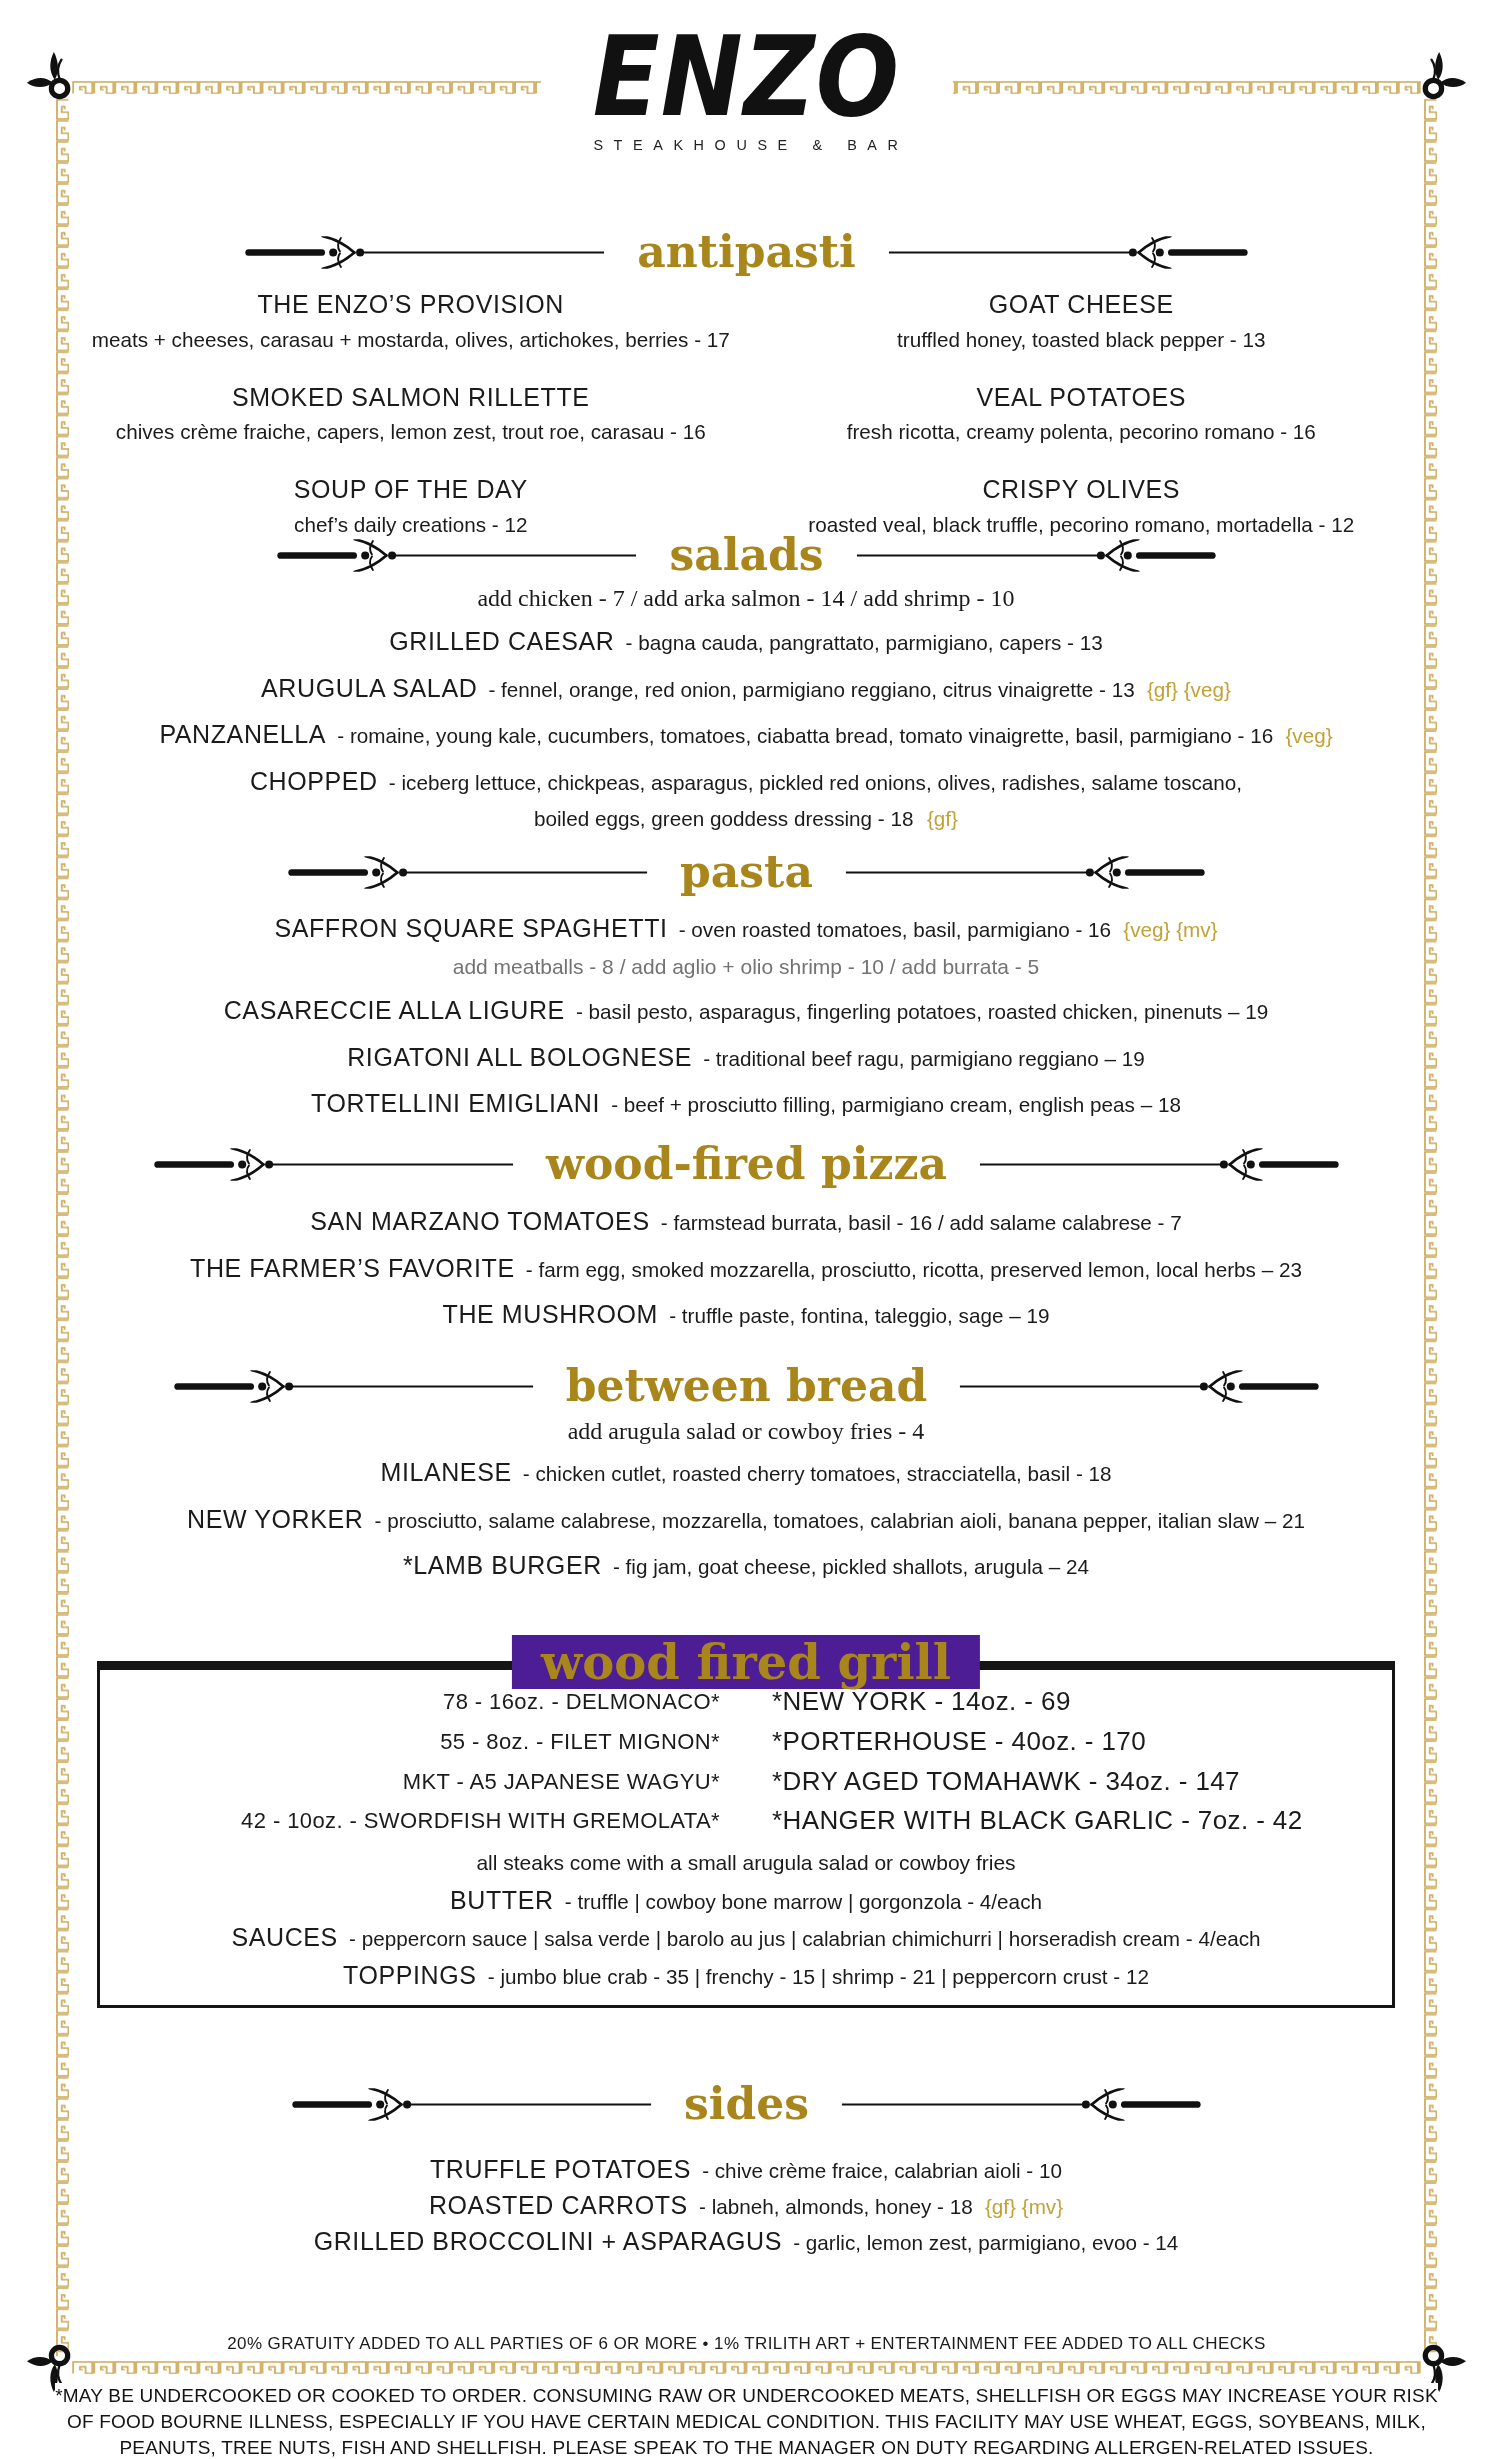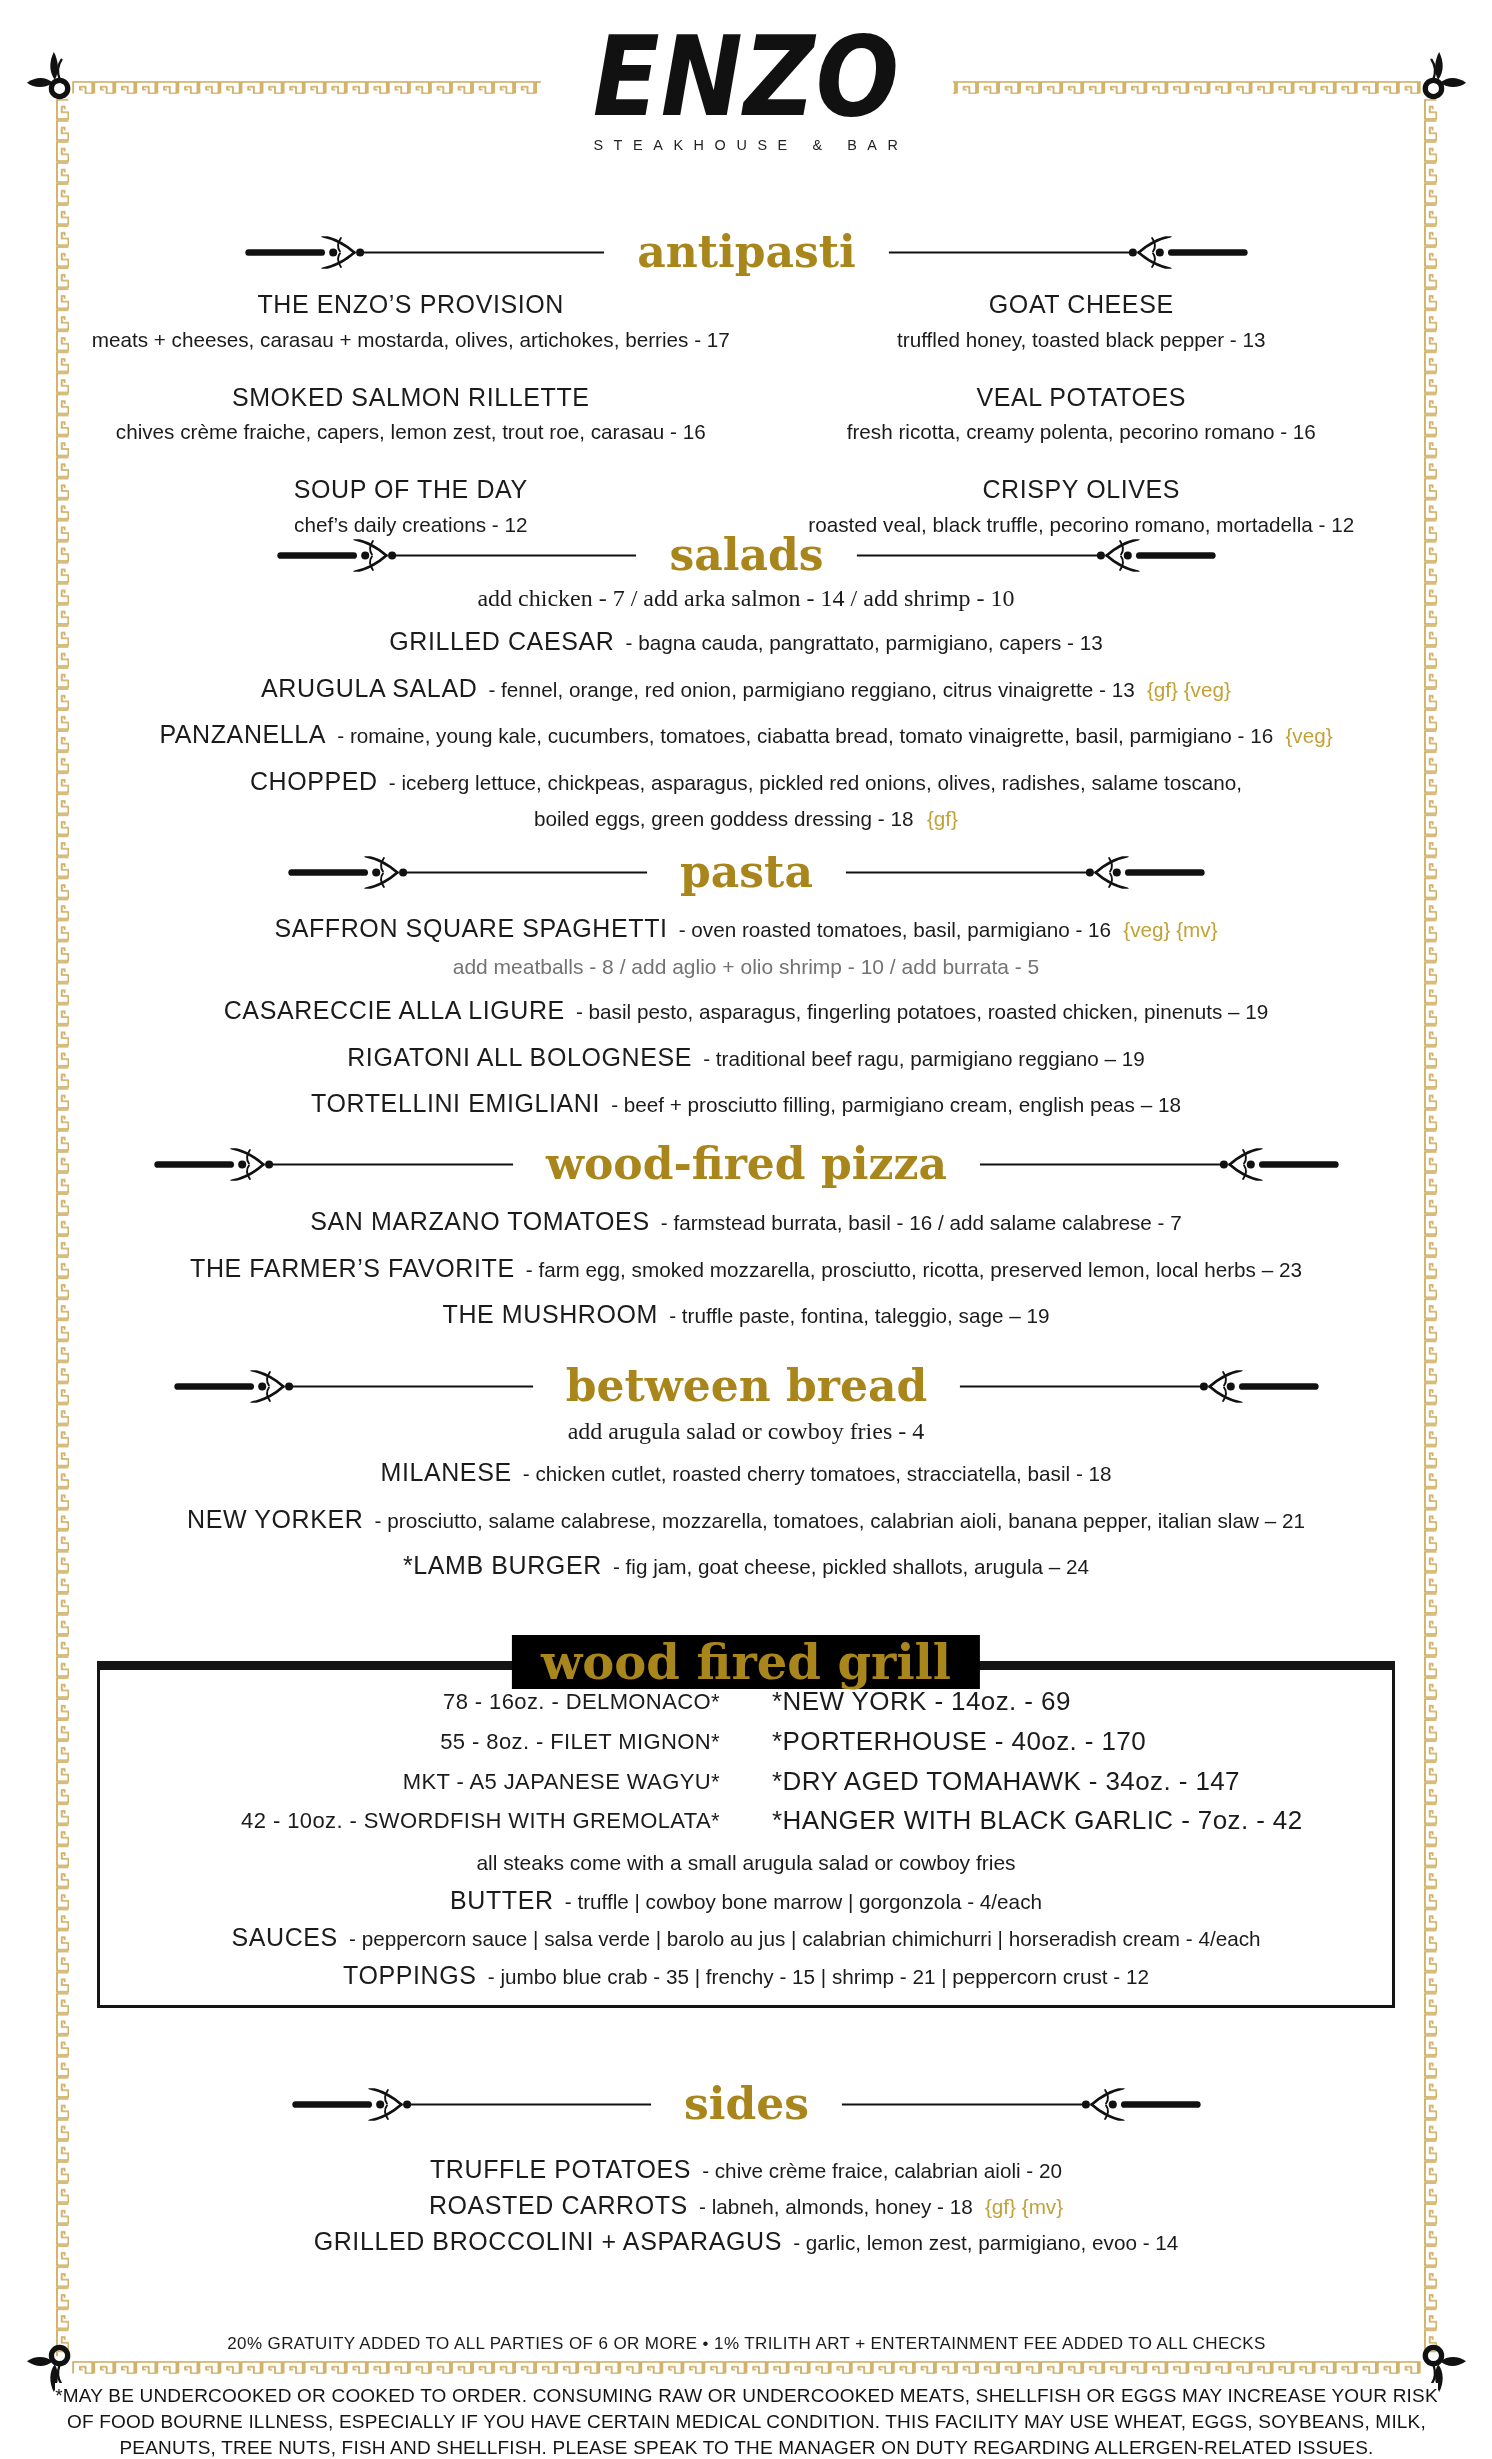--- a/index.html
+++ b/index.html
@@ -46,21 +46,21 @@
              grid-template-columns:1fr 1fr;column-gap:29px;row-gap:11.5px;z-index:1;gap:31px;}
   .anti-cell{text-align:center;}
   .anti-cell .nm{display:block;line-height:29px;margin-bottom:7.7px;}
   .anti-cell .ds{display:block;line-height:25px;margin-left:0;}
 
   
   .grill-box{position:absolute;top:1661px;left:97px;width:1298px;height:347px;
              border:3.8px solid #151515;border-top-width:9.6px;box-sizing:border-box;
              background:#fff;z-index:1;}
   .grill-title{position:absolute;top:-35px;left:50%;transform:translateX(-50%);
-               background:#000000;padding:0 29px;font-family:"DejaVu Serif", serif;
+               background:#4c1d95;padding:0 29px;font-family:"DejaVu Serif", serif;
                font-weight:700;font-size:48px;line-height:54px;color:#a9861c;white-space:nowrap;}
   .grill-rows{margin-top:15.4px;}
   .grill-row{display:grid;grid-template-columns:1fr 1fr;column-gap:52px;
              line-height:33px;margin-bottom:6.7px;}
   .grill-row .gl{text-align:right;font-size:22px;letter-spacing:0.4px;}
   .grill-row .gr{text-align:left;font-size:26px;letter-spacing:0.4px;}
   .grill-note{text-align:center;font-size:21px;line-height:27px;margin-top:11.5px;}
   .grill-extras{margin-top:9.6px;}
   .extra-line{text-align:center;line-height:29px;margin-bottom:5.8px;}
   .extra-line .nm{font-size:25px;}
@@ -332,21 +332,21 @@
         <use href="#rule-l"></use>
       </svg>
     <h2 class="sect-title">sides</h2>
     <svg class="rule" style="transform:scaleX(-1)" viewBox="0 0 380 34" width="365" height="33">
         <use href="#rule-l"></use>
       </svg>
   </div>
   <div class="items tight" style="top:2154px">
     <div class="line">
       <span class="nm">TRUFFLE POTATOES</span>
-      <span class="ds">- chive crème fraice, calabrian aioli - 20</span>
+      <span class="ds">- chive crème fraice, calabrian aioli - 10</span>
     </div>
     <div class="line">
       <span class="nm">ROASTED CARROTS</span>
       <span class="ds">- labneh, almonds, honey - 18</span>
       <span class="tg">{gf} {mv}</span>
     </div>
     <div class="line">
       <span class="nm">GRILLED BROCCOLINI + ASPARAGUS</span>
       <span class="ds">- garlic, lemon zest, parmigiano, evoo - 14</span>
     </div>

